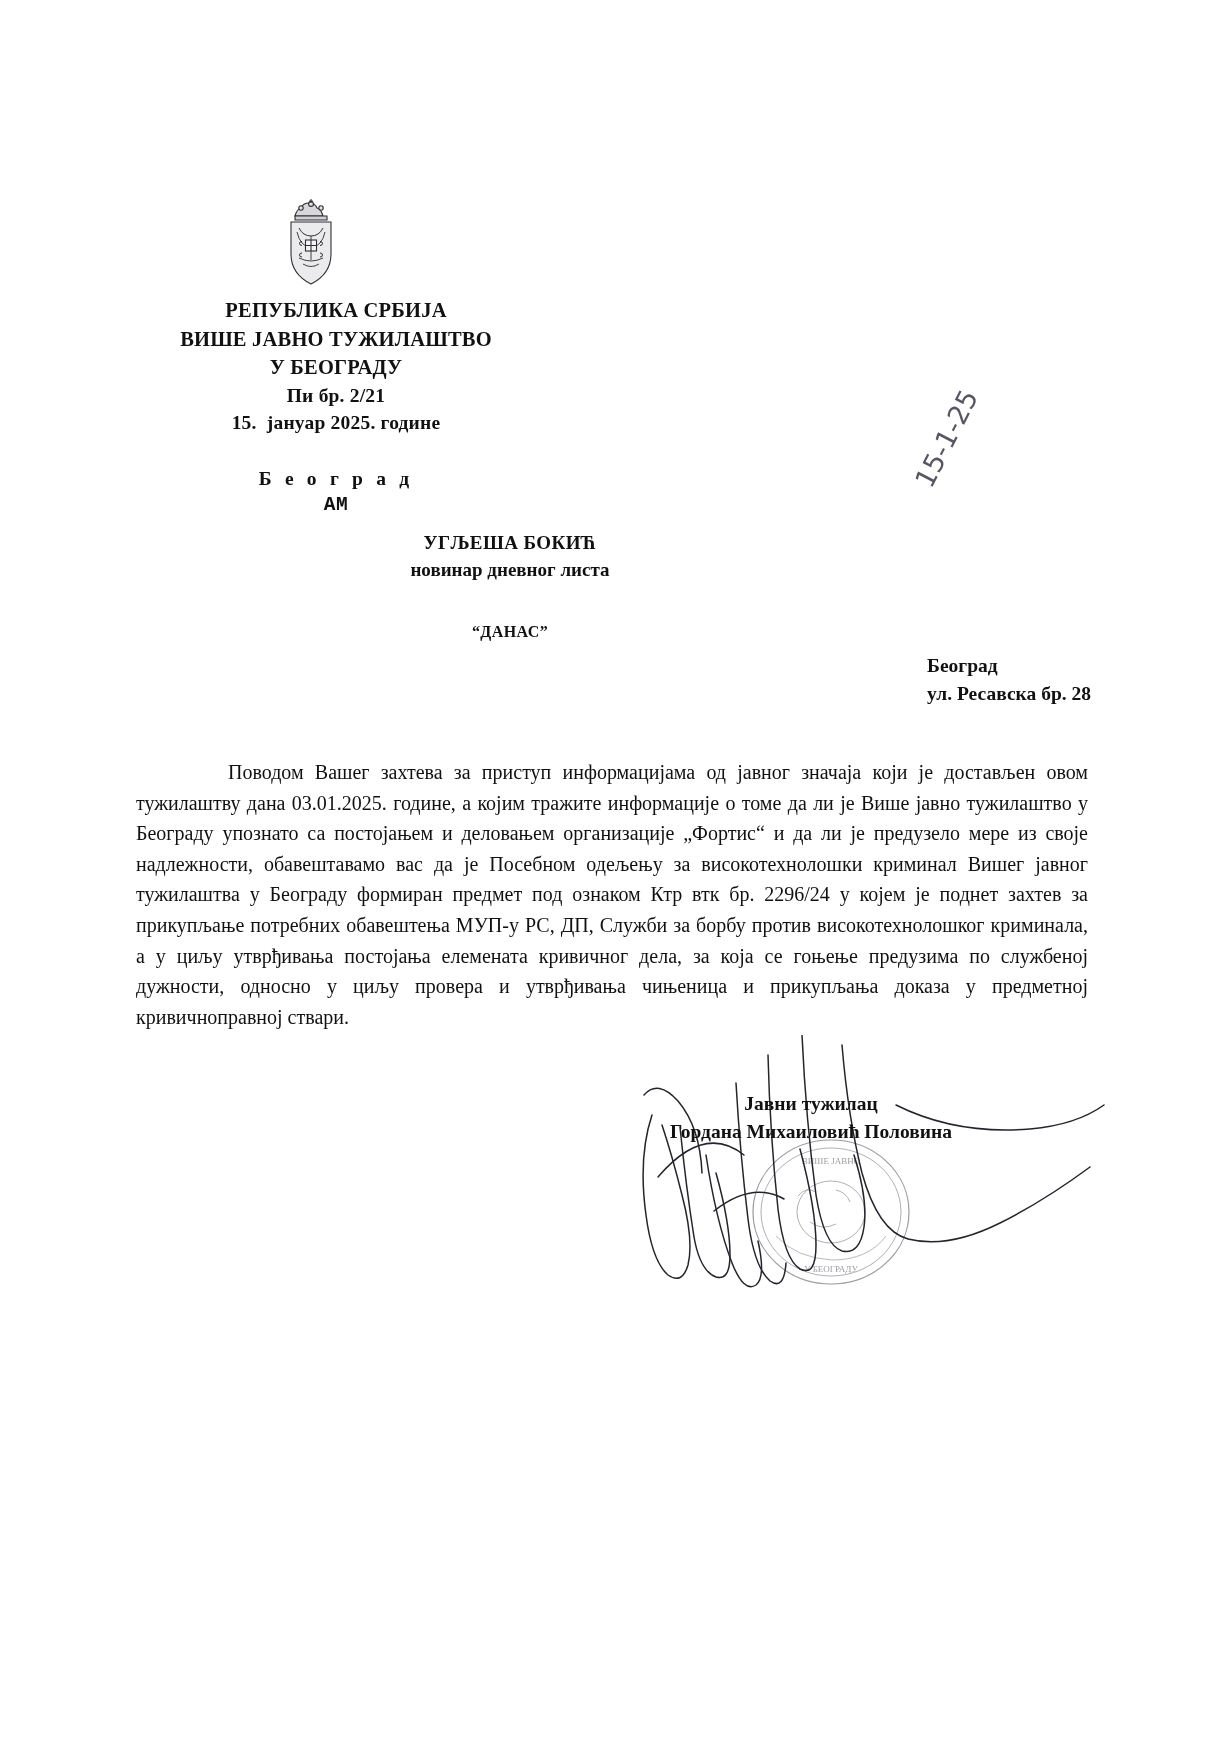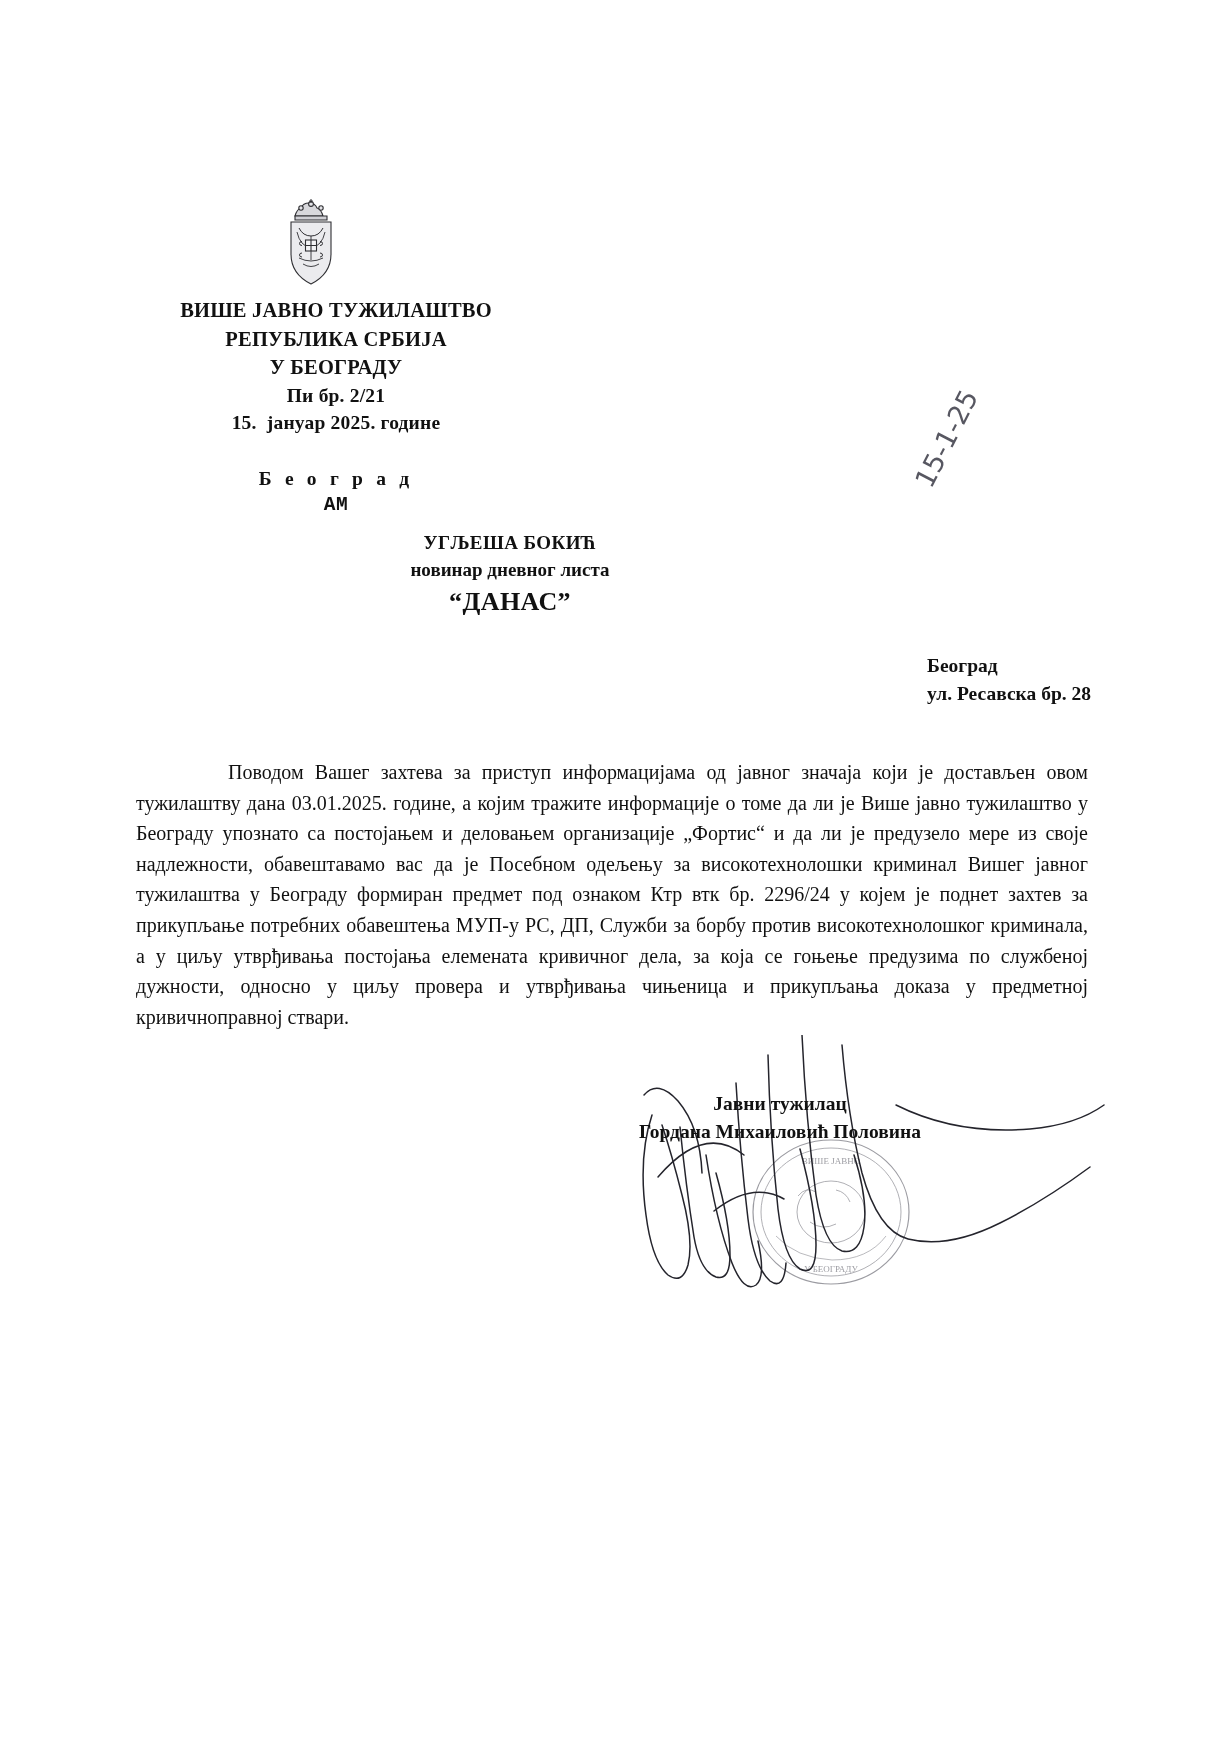--- a/index.html
+++ b/index.html
@@ -71,21 +71,21 @@
     position: absolute;
     left: 300px;
     top: 530px;
     width: 420px;
     text-align: center;
     font-weight: bold;
     line-height: 1.42;
   }
   .recipient .rcp-name { font-size: 19px; letter-spacing: .4px; }
   .recipient .rcp-role { font-size: 19px; }
-  .recipient .rcp-paper { font-size: 26px; letter-spacing: .4px; }
+  .recipient .rcp-paper { font-size: 16px; letter-spacing: .4px; margin-top: 37px; }
 
   
   .address {
     position: absolute;
     right: 122px;
     top: 652px;
     font-weight: bold;
     font-size: 19.5px;
     line-height: 1.45;
   }
@@ -100,21 +100,21 @@
     line-height: 1.53;
     text-align: justify;
     text-justify: inter-word;
     text-indent: 92px;
     hyphens: none;
   }
 
   
   .signature-block {
     position: absolute;
-    left: 560px;
+    left: 591px;
     top: 1090px;
     width: 440px;
     text-align: center;
     font-weight: bold;
     font-size: 19.5px;
     line-height: 1.45;
     z-index: 3;
   }
 
   .signature-mark {
@@ -167,22 +167,22 @@
       <path d="M47 45.5 q2.5 0 2.5 2 q0 2 -2.5 2" stroke-width="1"></path>
       <path d="M29 57 q-2.5 0 -2.5 2 q0 2 2.5 2" stroke-width="1"></path>
       <path d="M47 57 q2.5 0 2.5 2 q0 2 -2.5 2" stroke-width="1"></path>
 
       <path d="M26 62 q12 6 24 0" stroke-width=".9"></path>
       <path d="M30 68 q8 5 16 0" stroke-width=".9"></path>
     </svg>
   </div>
 
   <div class="letterhead">
+    <div class="lh-line lh-org1">РЕПУБЛИКА СРБИЈА</div>
     <div class="lh-line lh-org2">ВИШЕ ЈАВНО ТУЖИЛАШТВО</div>
-    <div class="lh-line lh-org1">РЕПУБЛИКА СРБИЈА</div>
     <div class="lh-line lh-org3">У БЕОГРАДУ</div>
     <div class="lh-line">Пи бр. 2/21</div>
     <div class="lh-line">15.  јануар 2025. године</div>
     <div class="lh-line lh-city">Б е о г р а д</div>
     <div class="lh-line lh-initials">АМ</div>
   </div>
 
   <div class="margin-date">15-1-25</div>
 
   <div class="recipient">

